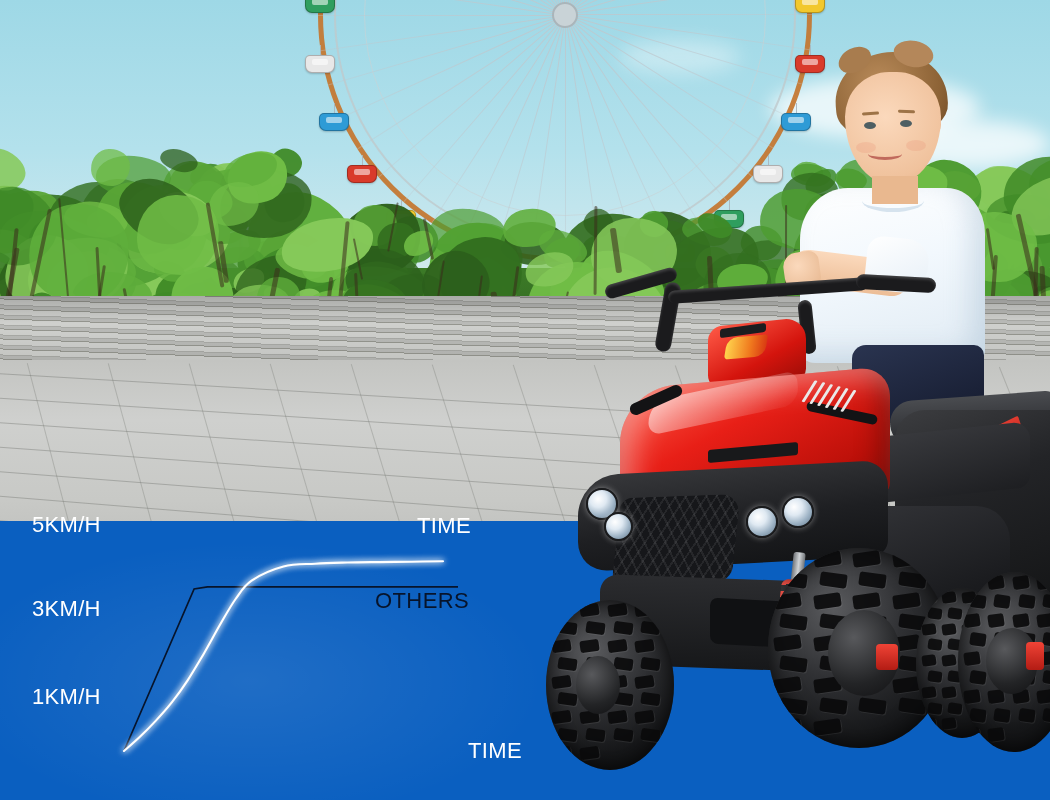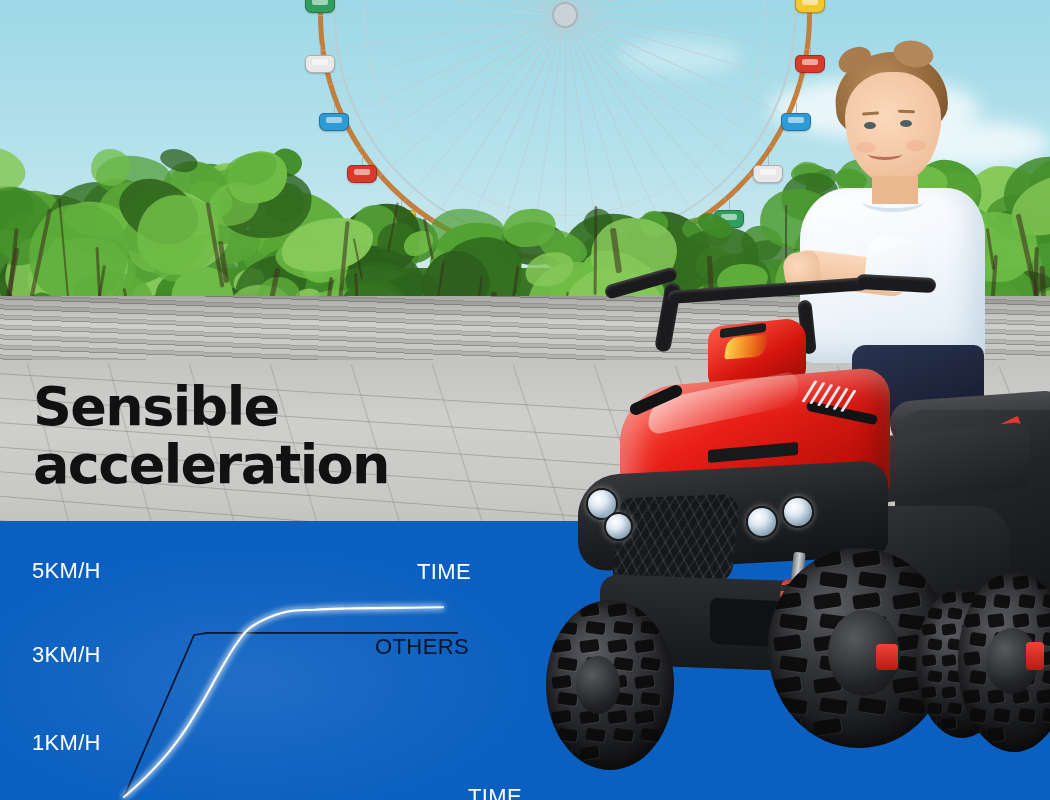--- a/index.html
+++ b/index.html
@@ -120,21 +120,21 @@
   
   .bluepanel{
     position:absolute; left:0; top:521px; width:1050px; height:279px;
     background:#0a5fc0;
   }
   .bluepanel-glow{
     position:absolute; left:0; top:0; width:1050px; height:279px;
     background:radial-gradient(ellipse 420px 200px at 250px 160px,rgba(255,255,255,.09),rgba(255,255,255,0) 70%);
   }
 
-  .chart{ position:absolute; left:0; top:541px; width:560px; height:237px; }
+  .chart{ position:absolute; left:0; top:495px; width:560px; height:237px; }
   .ylabel{
     position:absolute; color:#fff; font-size:22px; letter-spacing:.3px;
     font-family:"Liberation Sans",sans-serif; white-space:nowrap;
   }
   .serieslabel{ position:absolute; font-size:22px; letter-spacing:.4px; white-space:nowrap; }
   .serieslabel.ours{ color:#fff; }
   .serieslabel.others{ color:#07142b; }
   .serieslabel.time{ color:#fff; }
 
   
@@ -807,22 +807,20 @@
           <div class="paveline v" style="left: 626px; top: 0px; height: 200px; transform: rotate(-18.8deg);"></div>
           <div class="paveline v" style="left: 708px; top: 0px; height: 200px; transform: rotate(-19.4deg);"></div>
           <div class="paveline v" style="left: 790px; top: 0px; height: 200px; transform: rotate(-20deg);"></div>
           <div class="paveline v" style="left: 872px; top: 0px; height: 200px; transform: rotate(-20.6deg);"></div>
           <div class="paveline v" style="left: 954px; top: 0px; height: 200px; transform: rotate(-21.2deg);"></div>
           <div class="paveline v" style="left: 1036px; top: 0px; height: 200px; transform: rotate(-21.8deg);"></div>
         </div>
     </div>
   </div>
 
-  <div class="headline">Sensible
-acceleration</div>
 
   <div class="bluepanel">
     <div class="bluepanel-glow"></div>
   </div>
 
   <div class="chart">
     <svg width="560" height="279" viewBox="0 0 560 279">
       <defs>
         <filter id="glowOurs" x="-30%" y="-90%" width="170%" height="320%">
           <feGaussianBlur stdDeviation="3.2" result="b"></feGaussianBlur>

